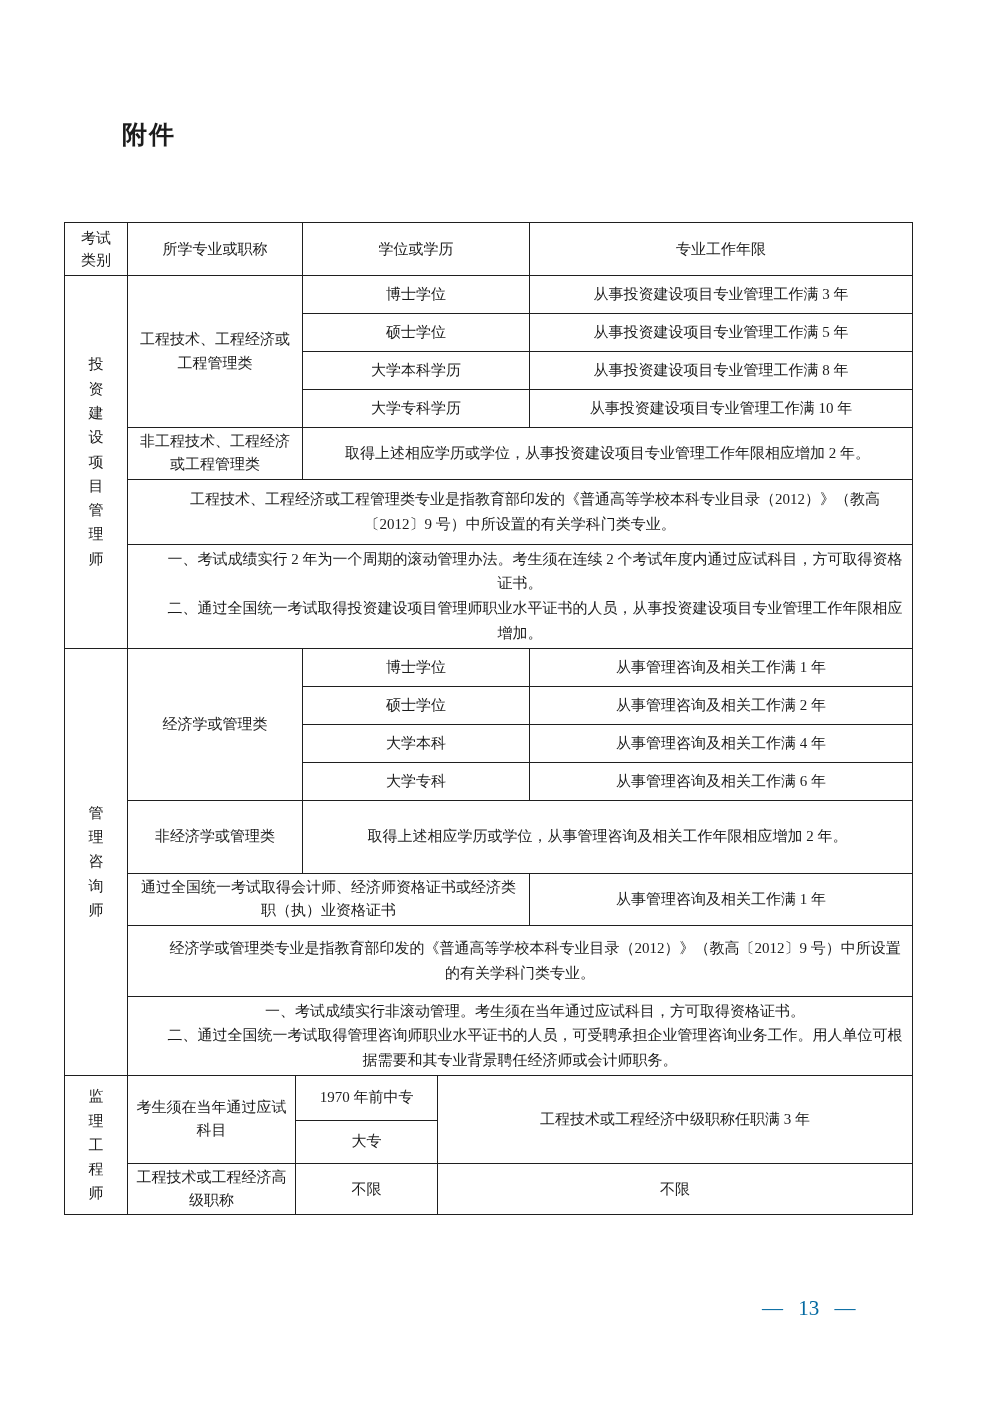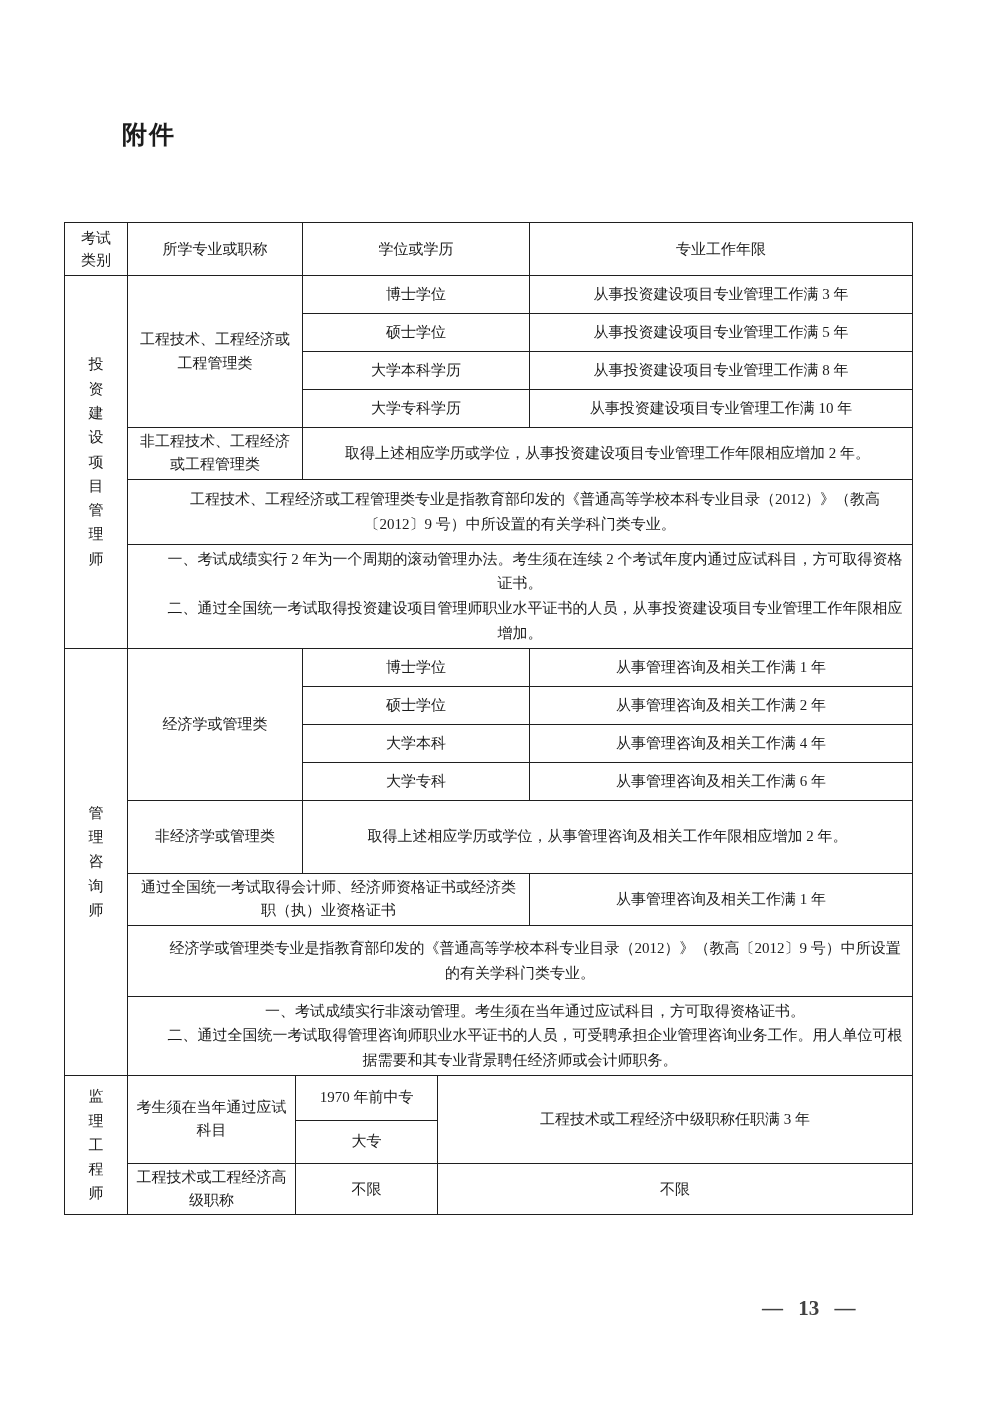--- a/index.html
+++ b/index.html
@@ -53,21 +53,21 @@
   td.years{text-align:left;padding:2px 6px 2px 9px;}
   td.rule{text-align:left;padding:2px 6px 2px 13px;}
   td.notecell{text-align:left;padding:9px 12px;}
   td.notecell p{margin:0;text-indent:2em;line-height:1.65;}
   tr.h53{height:53px;} tr.h38{height:38px;} tr.h51{height:51px;}
   tr.h65{height:65px;} tr.h98{height:98px;} tr.h73{height:73px;padding-left:19px;}
   tr.h52{height:52px;} tr.h71{height:71px;} tr.h79{height:79px;}
   tr.h45{height:45px;} tr.h43{height:43px;}
   .pagenum{
     position:absolute;left:762px;top:1296px;
-    font-size:21px;word-spacing:10px;color:#404040;font-weight:bold;
+    font-size:21px;word-spacing:10px;color:#0369a1;
   }
 </style>
 </head>
 <body>
 
 <div class="page">
 
   <div class="attachment">附件</div>
 
   <table class="req">

